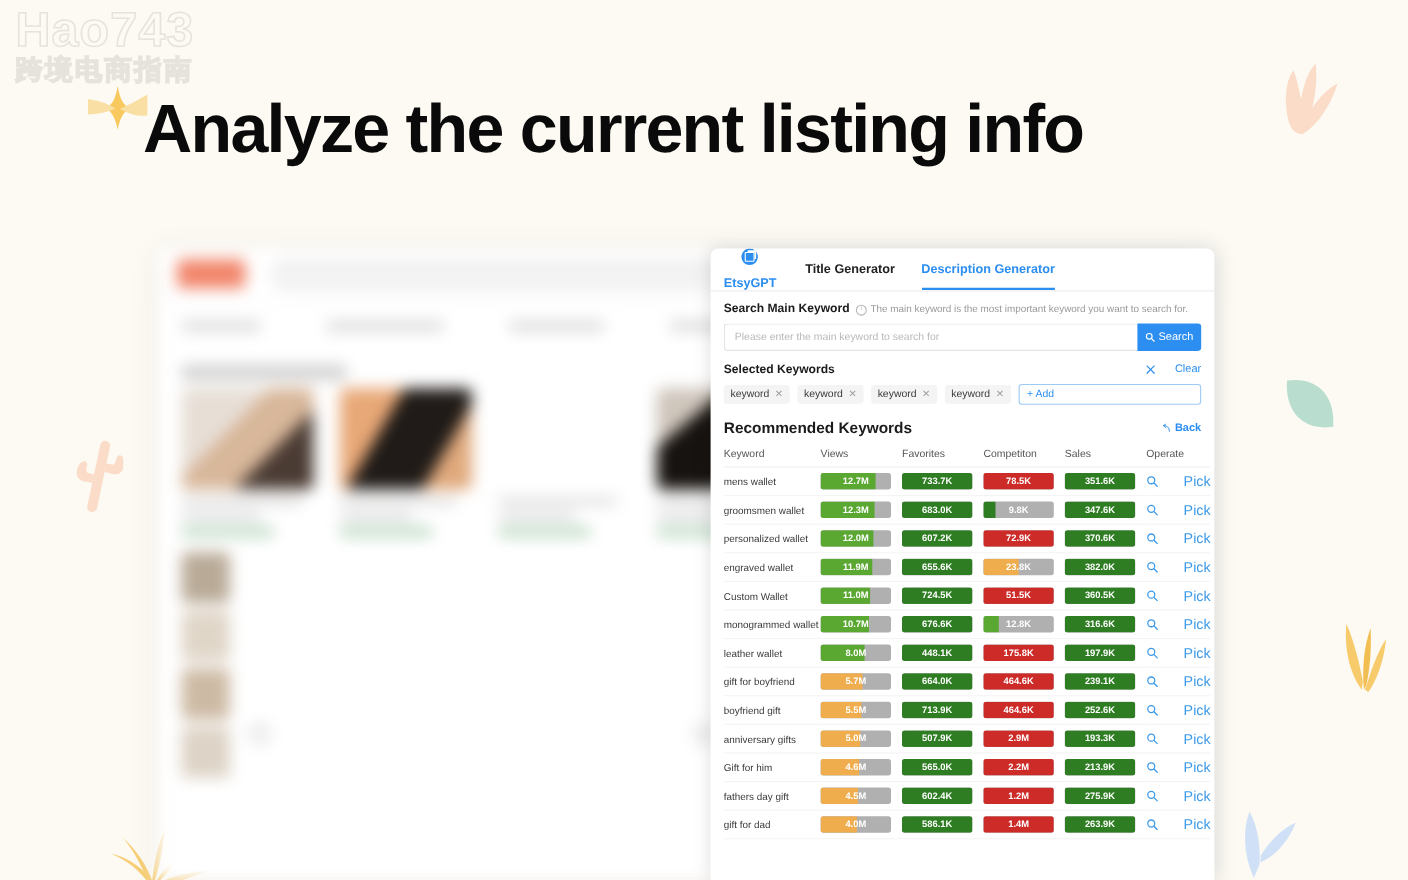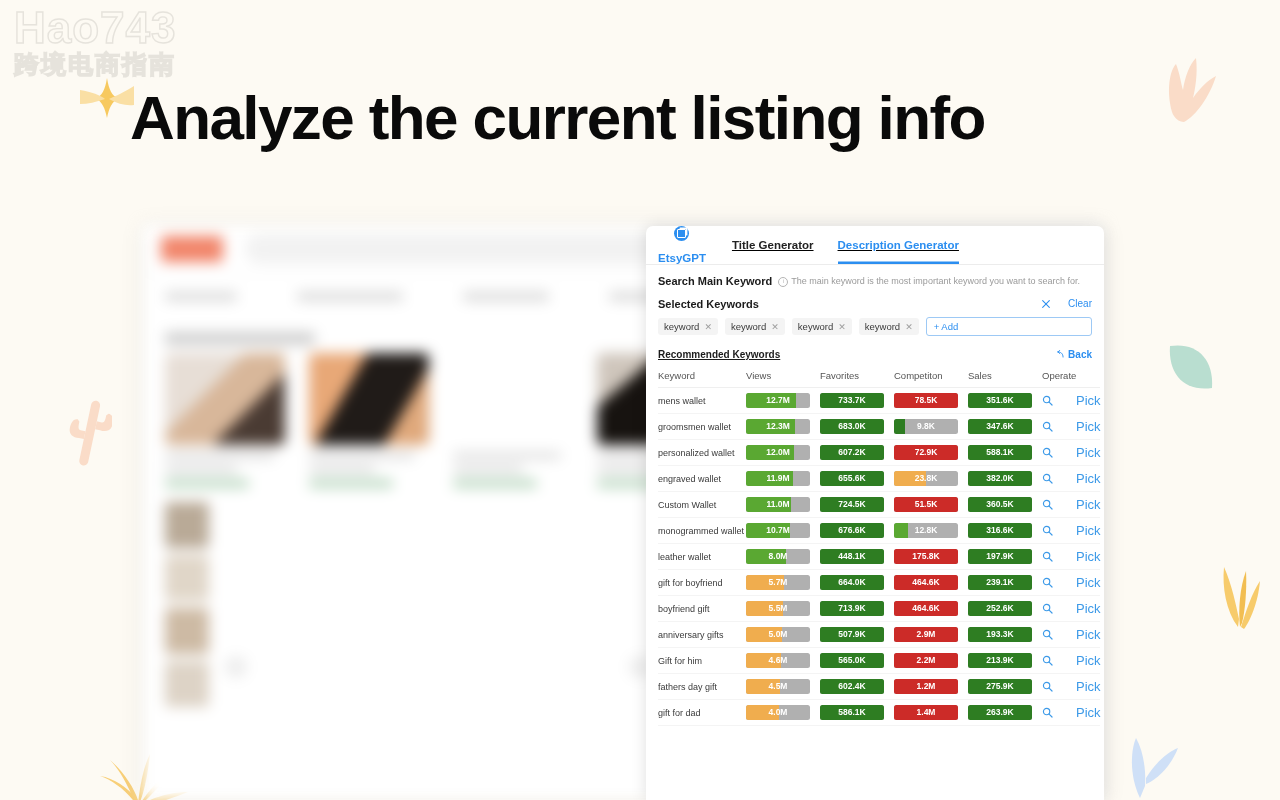--- a/index.html
+++ b/index.html
@@ -75,21 +75,21 @@
   .brand{display:flex;align-items:center;gap:11px;margin-right:26px;flex-direction:column;}
   .brand-mark{
     width:15px;height:15px;border-radius:50%;background:#2b8ef0;
     display:flex;align-items:center;justify-content:center;flex:none;
   }
   .brand-mark i{
     display:block;width:7px;height:7px;border:1.4px solid #fff;border-radius:1px;
     box-shadow:2px -2px 0 -0.6px #fff;
   }
   .brand-name{font-size:11.5px;font-weight:700;color:#2b8ef0;}
-  .tabs{display:flex;gap:24px;height:100%;text-decoration:underline;}
+  .tabs{display:flex;gap:24px;height:100%;}
   .tab{font-size:11.5px;color:#222;font-weight:700;height:100%;display:flex;align-items:center;cursor:pointer;}
   .tab.active{color:#2b8ef0;box-shadow:inset 0 -2.5px 0 #2b8ef0;}
 
   .p-body{padding:10px 12px 0 12px;flex:1;overflow:hidden;display:flex;flex-direction:column;}
 
   .row-label{display:flex;align-items:flex-start;gap:6px;}
   .lbl-strong{font-size:11px;font-weight:700;color:#1b1b1b;white-space:nowrap;}
   .hint{font-size:9px;color:#9a9a9a;line-height:1.35;display:flex;gap:3px;align-items:center;}
   .info-ic{
     display:inline-block;width:8px;height:8px;border:0.9px solid #b5b5b5;border-radius:50%;
@@ -117,21 +117,21 @@
     background:#f4f4f4;border-radius:3px;padding:3px 6px;font-size:9.5px;color:#3a3a3a;
     display:flex;align-items:center;gap:5px;
   }
   .chip span.x{color:#9e9e9e;font-size:9px;cursor:pointer;}
   .add-box{
     flex:1;border:1px solid #9dc9f5;border-radius:3px;height:17px;display:flex;align-items:center;
     padding:0 7px;font-size:9.5px;color:#2b8ef0;cursor:text;
   }
 
   .rec-head{display:flex;align-items:center;margin-top:13px;}
-  .rec-title{font-size:10px;font-weight:700;color:#1b1b1b;flex:1;text-decoration:underline;}
+  .rec-title{font-size:14px;font-weight:700;color:#1b1b1b;flex:1;}
   .back-link{font-size:10px;color:#2b8ef0;display:flex;align-items:center;gap:3px;cursor:pointer;font-weight:bold;}
 
   table{width:100%;border-collapse:collapse;margin-top:6px;table-layout:fixed;}
   th{
     font-size:9.5px;font-weight:400;color:#555;text-align:left;padding:4px 0 6px 0;
     border-bottom:1px solid #efefef;
   }
   td{padding:5px 0;border-bottom:1px solid #f4f4f4;vertical-align:middle;}
   .c-kw{width:88px;}
   .c-num{width:74px;}
@@ -286,20 +286,30 @@
 
   <div class="p-body">
 
     <div class="row-label">
       <span class="lbl-strong">Search Main Keyword</span>
       <span class="hint">
         <span class="info-ic">i</span>
         <span>The main keyword is the most important keyword you want to search for.</span>
       </span>
     </div>
+    <div class="searchbar">
+      <input type="text" placeholder="Please enter the main keyword to search for" style="">
+      <button class="btn-search">
+        <svg width="9" height="9" viewBox="0 0 16 16">
+          <circle cx="6.7" cy="6.7" r="4.6" fill="none" stroke="#fff" stroke-width="1.9"></circle>
+          <line x1="10.4" y1="10.4" x2="14.6" y2="14.6" stroke="#fff" stroke-width="1.9" stroke-linecap="round"></line>
+        </svg>
+        <span>Search</span>
+      </button>
+    </div>
 
     <div class="sel-head">
       <span class="grow">
         <span class="lbl-strong">Selected Keywords</span>
       </span>
       <span class="clear-link">
         <svg width="8" height="8" viewBox="0 0 12 12">
           <line x1="1" y1="1" x2="11" y2="11" stroke="#2b8ef0" stroke-width="1.6" stroke-linecap="round"></line>
           <line x1="11" y1="1" x2="1" y2="11" stroke="#2b8ef0" stroke-width="1.6" stroke-linecap="round"></line>
         </svg>
@@ -442,21 +452,21 @@
             </td>
             <td class="c-num">
               <div class="bar">
                 <div class="fill" style="width: 100%; background: rgb(204, 43, 40);"></div>
                 <span class="val">72.9K</span>
               </div>
             </td>
             <td class="c-num">
               <div class="bar">
                 <div class="fill" style="width: 100%; background: rgb(46, 125, 34);"></div>
-                <span class="val">588.1K</span>
+                <span class="val">370.6K</span>
               </div>
             </td>
             <td class="c-op">
               <div class="op-cell">
                 <svg class="mag" viewBox="0 0 16 16">
                   <circle cx="6.7" cy="6.7" r="4.6" fill="none" stroke="#3d9ae8" stroke-width="1.7"></circle>
                   <line x1="10.3" y1="10.3" x2="14.6" y2="14.6" stroke="#3d9ae8" stroke-width="1.7" stroke-linecap="round"></line>
                 </svg>
                 <span class="pick">Pick</span>
               </div>

